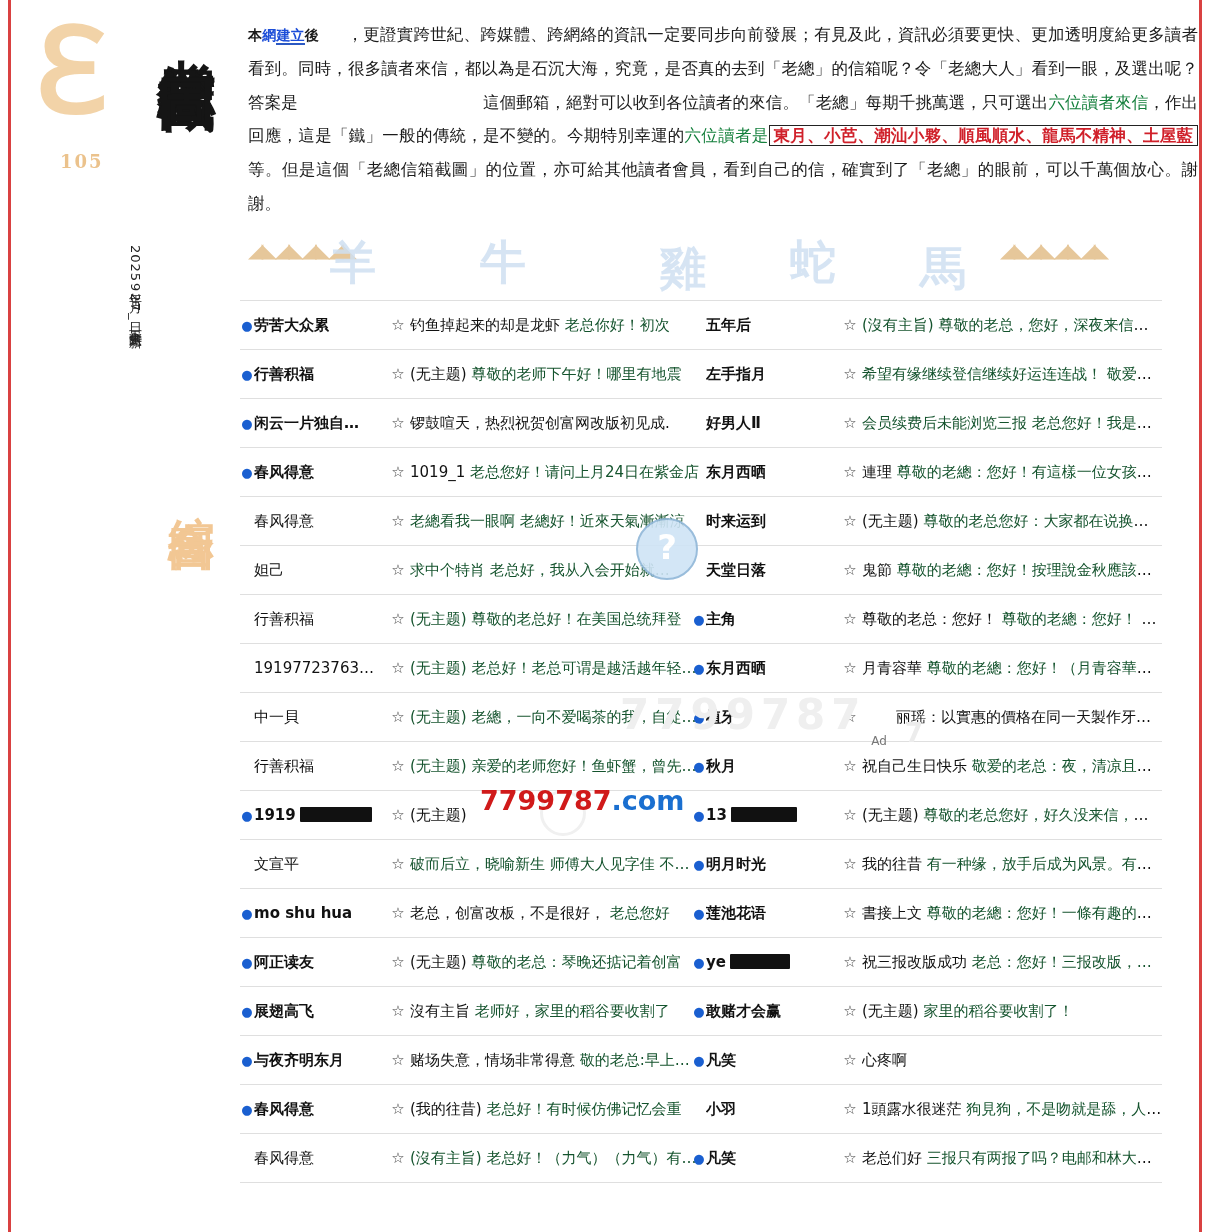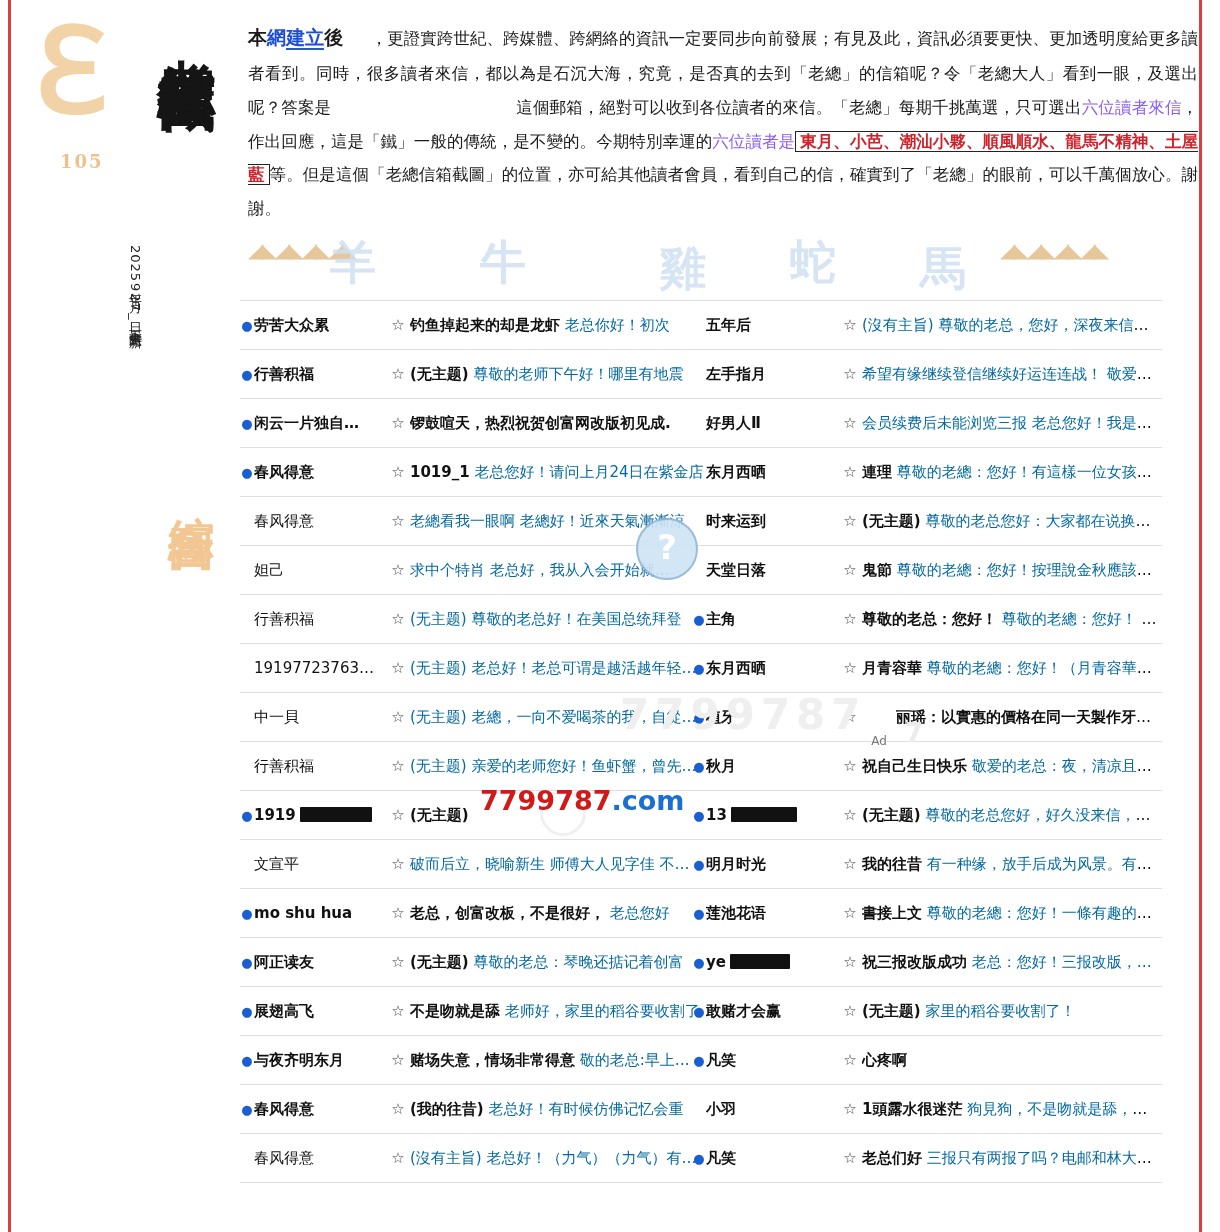--- a/index.html
+++ b/index.html
@@ -47,24 +47,24 @@
     white-space:nowrap;
   }
 
   
   .article{
     position:absolute;left:248px;top:18px;width:950px;
     font-family:"DejaVu Serif","Liberation Serif",serif;
     font-size:16.5px;line-height:2.05;color:#1b1b1b;
     text-align:justify;
   }
-  .article .lead{font-weight:bold;font-size:19px;}
+  .article .lead{font-weight:bold;font-size:14px;}
   .article .lead .u{border-bottom:2px solid #2b59c3;color:#1a1a1a;}
   .article .lead .blue{color:#1d4ed8;}
-  .article .red{color:#8b5cf6;}
+  .article .red{color:#15803d;}
   .article .boxed{
     border:1px solid #222;padding:0 4px;color:#d0202a;font-weight:bold;
   }
   .article .gap{display:inline-block;width:185px;}
   .article .gap2{display:inline-block;width:22px;}
 
   
   .zodiac{
     position:absolute;left:300px;top:232px;width:760px;height:62px;
     font-family:"DejaVu Serif","Liberation Serif",serif;
@@ -92,22 +92,22 @@
   .author{
     flex:0 0 128px;width:128px;font-size:15px;color:#111;
     overflow:hidden;white-space:nowrap;text-overflow:ellipsis;padding-right:4px;
   }
   .author.b{font-weight:bold;}
   .star{flex:0 0 24px;text-align:center;color:#444;font-size:15px;}
   .subject{
     flex:1 1 auto;overflow:hidden;white-space:nowrap;text-overflow:ellipsis;
     font-size:15px;color:#111;
   }
-  .subject .sbold{font-weight:bold;text-align:right;}
-  .subject .snorm{font-weight:normal;color:#0369a1;}
+  .subject .sbold{font-weight:normal;text-align:right;}
+  .subject .snorm{font-weight:normal;color:#14532d;}
   .adtag{flex:0 0 34px;text-align:center;font-size:12px;color:#777;margin-top:48px;}
   .redact{
     display:inline-block;background:#111;border-radius:1px;height:15px;vertical-align:-2px;
   }
 
   
   .wm-dot{
     position:absolute;left:636px;top:518px;width:58px;height:58px;border-radius:50%;
     background:#cfe4f6;border:2px solid #8fb6d8;color:#fff;font-weight:bold;font-size:34px;
     text-align:center;line-height:54px;opacity:.9;
@@ -244,21 +244,21 @@
       <div class="row">
         <span class="bullet">●</span>
         <span class="author b">阿正读友</span>
         <span class="star">☆</span>
         <span class="subject"><span class="sbold">(无主题)</span> <span class="snorm">尊敬的老总：琴晚还掂记着创富</span></span>
       </div>
       <div class="row">
         <span class="bullet">●</span>
         <span class="author b">展翅高飞</span>
         <span class="star">☆</span>
-        <span class="subject"><span class="sbold">不是吻就是舔</span> <span class="snorm">老师好，家里的稻谷要收割了</span></span>
+        <span class="subject"><span class="sbold">沒有主旨</span> <span class="snorm">老师好，家里的稻谷要收割了</span></span>
       </div>
       <div class="row">
         <span class="bullet">●</span>
         <span class="author b">与夜齐明东月</span>
         <span class="star">☆</span>
         <span class="subject"><span class="sbold">赌场失意，情场非常得意</span> <span class="snorm">敬的老总:早上…</span></span>
       </div>
       <div class="row">
         <span class="bullet">●</span>
         <span class="author b">春风得意</span>

